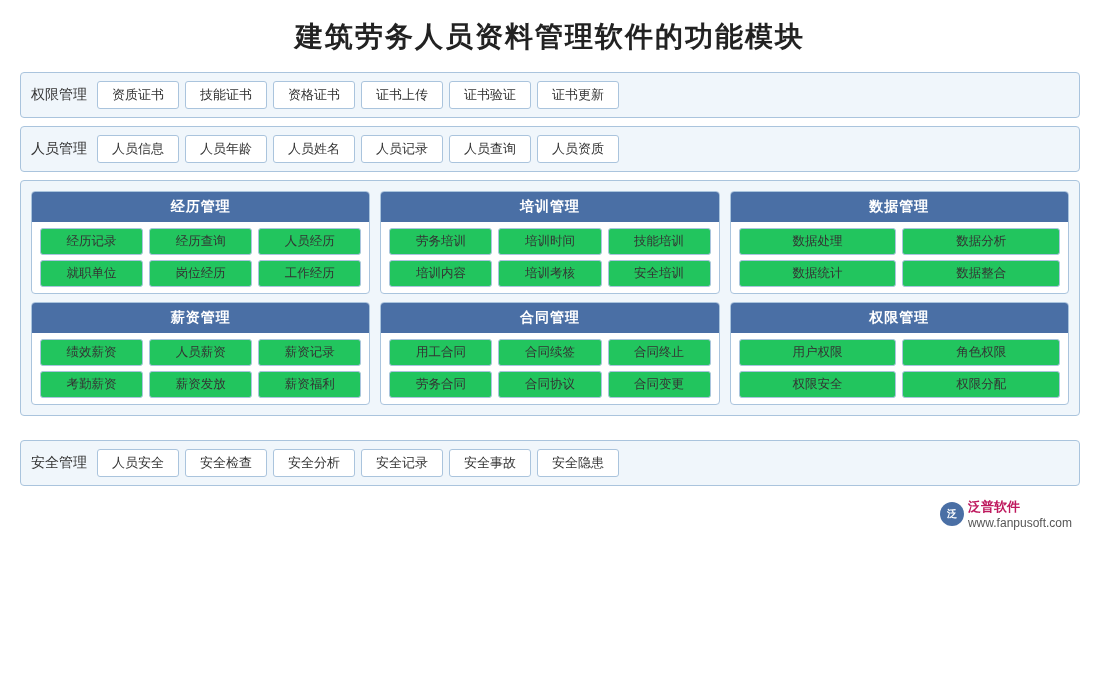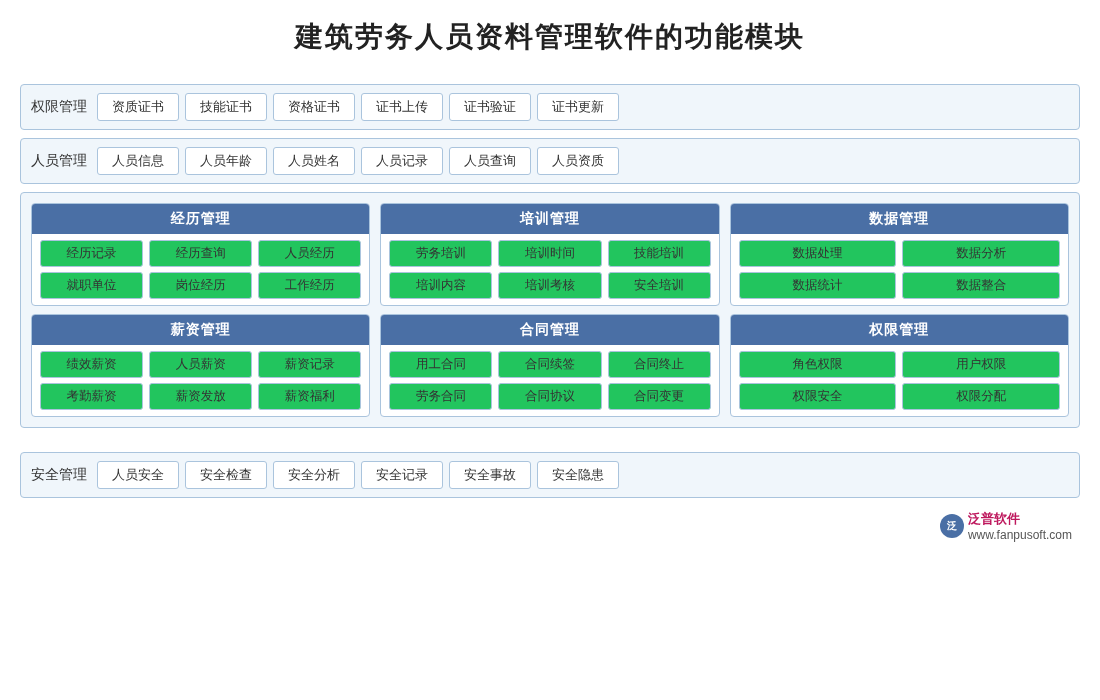--- a/index.html
+++ b/index.html
@@ -12,21 +12,21 @@
       display: flex;
       flex-direction: column;
       align-items: center;
       padding: 18px 20px 10px;
     }
     h1 {
       font-size: 28px;
       font-weight: bold;
       color: #222;
       text-align: center;
-      margin-bottom: 28px;
+      margin-bottom: 16px;
       letter-spacing: 2px;
     }
     .section-row {
       width: 100%;
       border: 1.5px solid #aac4dd;
       border-radius: 4px;
       background: #f0f6fb;
       display: flex;
       align-items: center;
       padding: 8px 10px;
@@ -249,22 +249,22 @@
             <span class="module-tag">劳务合同</span>
             <span class="module-tag">合同协议</span>
             <span class="module-tag">合同变更</span>
           </div>
         </div>
       </div>
       <div class="module-box">
         <div class="module-header">权限管理</div>
         <div class="module-body">
           <div class="module-row">
+            <span class="module-tag">用户权限</span>
             <span class="module-tag">角色权限</span>
-            <span class="module-tag">用户权限</span>
           </div>
           <div class="module-row">
             <span class="module-tag">权限安全</span>
             <span class="module-tag">权限分配</span>
           </div>
         </div>
       </div>
     </div>
 </div>
 

